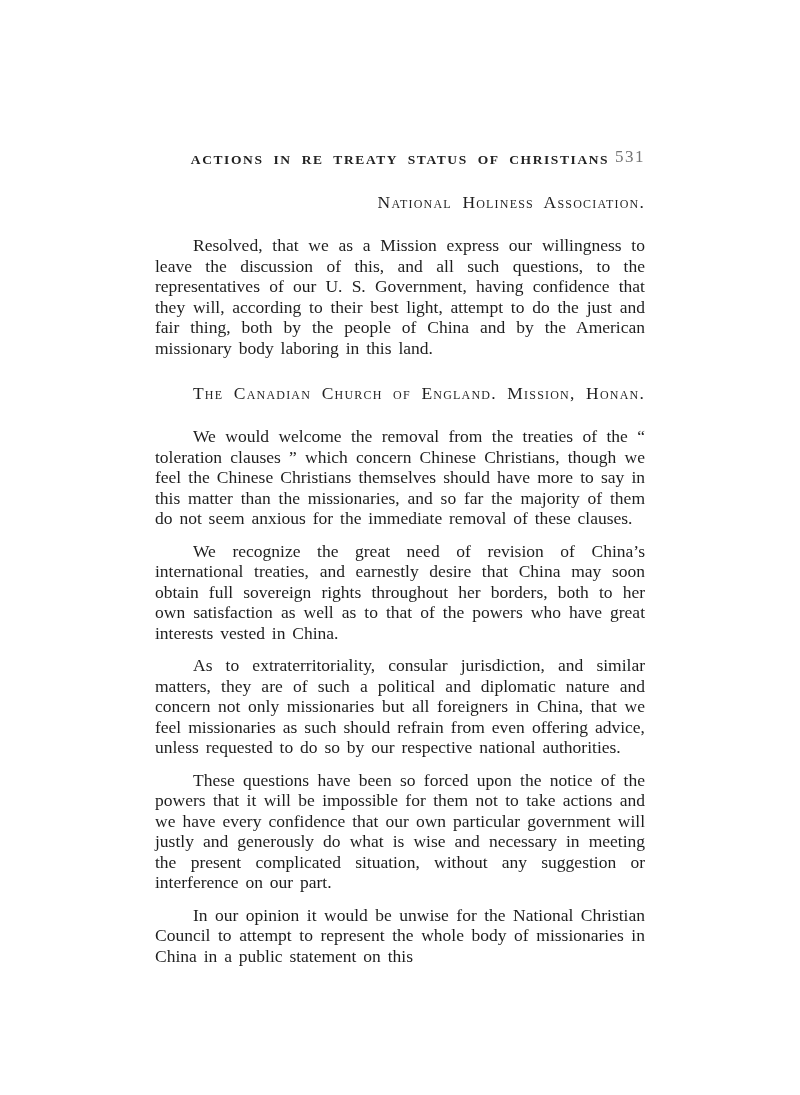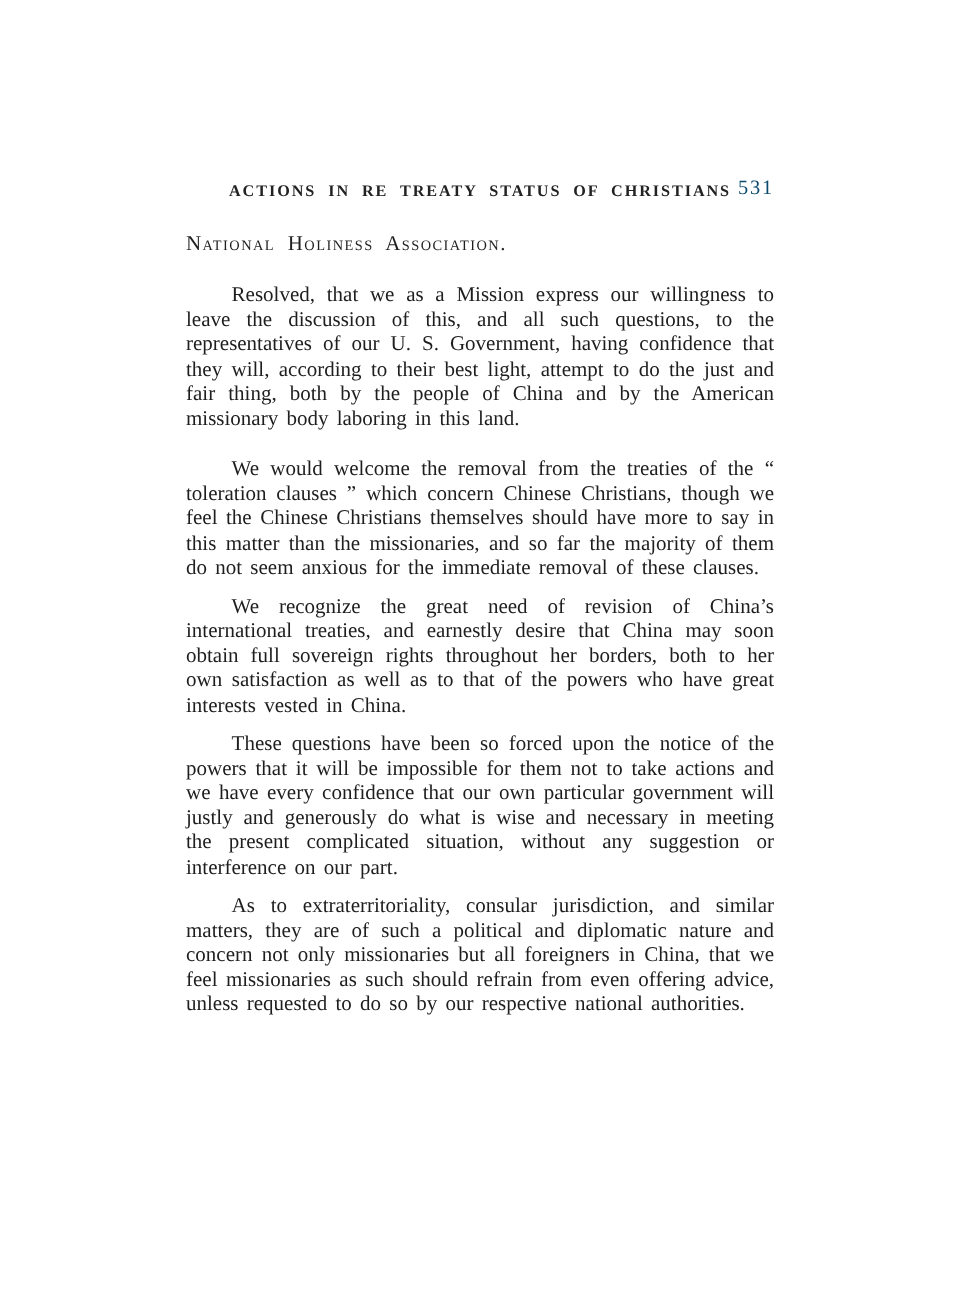--- a/index.html
+++ b/index.html
@@ -33,32 +33,32 @@
     letter-spacing: 1.6px;
     word-spacing: 5px;
     color: #222222;
   }
   .folio {
     position: absolute;
     right: 0;
     top: -3px;
     font-size: 17px;
     letter-spacing: 1.5px;
-    color: #0c4a6e;
+    color: #737373;
   }
   
   .section-heading {
     margin: 0;
     padding: 0;
     font-weight: normal;
     font-size: 17.5px;
     font-variant: small-caps;
     letter-spacing: 1.2px;
     word-spacing: 5px;
-    text-align: left;
+    text-align: right;
     color: #1f1f1f;
   }
   .section-one .section-heading { margin-top: 24px; }
   .section-two .section-heading { margin-top: 25px; }
   
   .body-para {
     margin: 12px 0 6px 0;
     font-size: 17.5px;
     line-height: 20.5px;
     text-align: justify;
@@ -81,19 +81,21 @@
     <span class="running-head">ACTIONS IN RE TREATY STATUS OF CHRISTIANS</span>
     <span class="folio">531</span>
   </header>
 
   <section class="section-one">
     <h2 class="section-heading">National Holiness Association.</h2>
     <p class="body-para">Resolved, that we as a Mission express our willingness to leave the discussion of this, and all such questions, to the representatives of our U. S. Government, having confidence that they will, according to their best light, attempt to do the just and fair thing, both by the people of China and by the American missionary body laboring in this land.</p>
   </section>
 
   <section class="section-two">
+    <h2 class="section-heading">The Canadian Church of England. Mission, Honan.</h2>
     <p class="body-para">We would welcome the removal from the treaties of the “ toleration clauses ” which concern Chinese Christians, though we feel the Chinese Christians themselves should have more to say in this matter than the missionaries, and so far the majority of them do not seem anxious for the immediate removal of these clauses.</p>
     <p class="body-para">We recognize the great need of revision of China’s international treaties, and earnestly desire that China may soon obtain full sovereign rights throughout her borders, both to her own satisfaction as well as to that of the powers who have great interests vested in China.</p>
+    <p class="body-para">As to extraterritoriality, consular jurisdiction, and similar matters, they are of such a political and diplomatic nature and concern not only missionaries but all foreigners in China, that we feel missionaries as such should refrain from even offering advice, unless requested to do so by our respective national authorities.</p>
     <p class="body-para">These questions have been so forced upon the notice of the powers that it will be impossible for them not to take actions and we have every confidence that our own particular government will justly and generously do what is wise and necessary in meeting the present complicated situation, without any suggestion or interference on our part.</p>
-    <p class="body-para">As to extraterritoriality, consular jurisdiction, and similar matters, they are of such a political and diplomatic nature and concern not only missionaries but all foreigners in China, that we feel missionaries as such should refrain from even offering advice, unless requested to do so by our respective national authorities.</p>
+    <p class="body-para">In our opinion it would be unwise for the National Christian Council to attempt to represent the whole body of missionaries in China in a public statement on this</p>
   </section>
 
 </div>
 
 </body></html>

